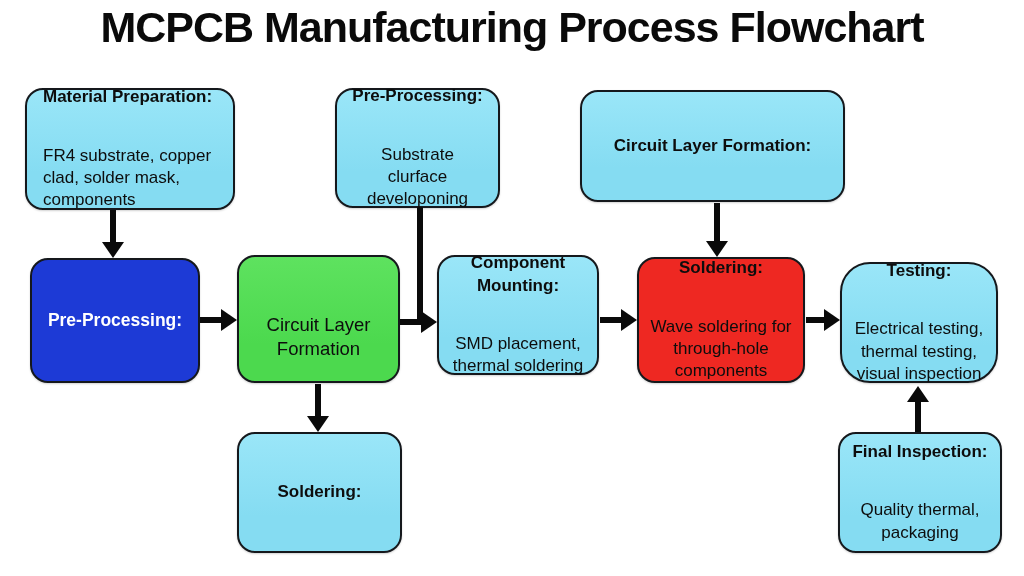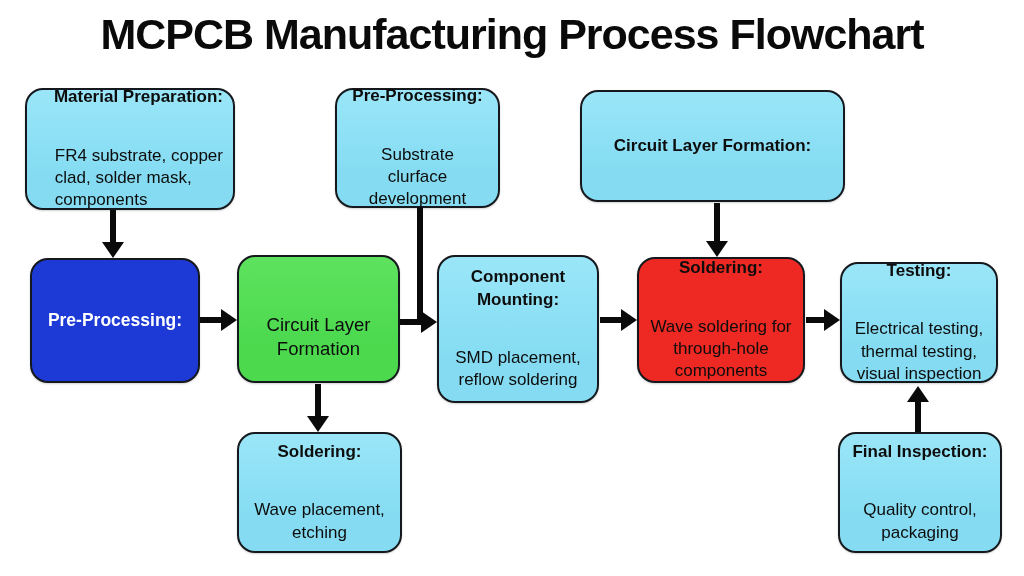--- a/index.html
+++ b/index.html
@@ -5,21 +5,21 @@
   html,body{margin:0;padding:0;}
   body{
     width:1024px;height:576px;position:relative;overflow:hidden;
     background:#ffffff;
     font-family:"Liberation Sans", sans-serif;
     color:#0d0d0d;
   }
   .canvas{position:absolute;inset:0;}
 
   .page-title{
-    position:absolute;left:0;top:10px;width:1024px;
+    position:absolute;left:0;top:3px;width:1024px;
     text-align:center;
     font-size:43px;font-weight:900;letter-spacing:-1px;
     color:#0a0a0a;
   }
 
   .node{
     position:absolute;box-sizing:border-box;
     border:2.5px solid #15181c;border-radius:18px;
     display:flex;flex-direction:column;justify-content:center;
     text-align:center;
@@ -29,28 +29,28 @@
   }
   .node-title{font-weight:bold;white-space:pre-line;}
   .node-body{white-space:pre-line;margin-top:36px;}
 
   .c-lightblue{background:linear-gradient(180deg,var(--light-blue-hi) 0%,var(--light-blue) 70%);}
   .c-blue{background:var(--blue);color:#ffffff;}
   .c-green{background:linear-gradient(180deg,#5ee25f 0%,var(--green) 70%);}
   .c-red{background:var(--red);}
 
   
-  #n-material-prep{left:25px;top:88px;width:210px;height:122px;text-align:left;padding-left:16px;align-items:flex-end;}
+  #n-material-prep{left:25px;top:88px;width:210px;height:122px;text-align:left;padding-left:16px;}
   #n-pre-processing-top{left:335px;top:88px;width:165px;height:120px;}
   #n-circuit-layer-top{left:580px;top:90px;width:265px;height:112px;padding:8px 6px;}
   #n-pre-processing-main{left:30px;top:258px;width:170px;height:125px;font-size:17.5px;}
   #n-circuit-layer-main{left:237px;top:255px;width:163px;height:128px;font-size:18.5px;}
-  #n-component-mounting{left:437px;top:255px;width:162px;height:148px;}
+  #n-component-mounting{left:437px;top:255px;width:162px;height:120px;}
   #n-soldering-main{left:637px;top:257px;width:168px;height:126px;}
-  #n-testing{left:840px;top:262px;width:158px;height:121px;}
+  #n-testing{left:840px;top:262px;width:158px;height:121px;border-radius:30px;}
   #n-soldering-bottom{left:237px;top:432px;width:165px;height:121px;}
   #n-final-inspection{left:838px;top:432px;width:164px;height:121px;}
 
   
   .aline{position:absolute;background:var(--arrow);}
   .ah-down{position:absolute;width:0;height:0;
     border-left:11px solid transparent;border-right:11px solid transparent;
     border-top:16px solid var(--arrow);}
   .ah-up{position:absolute;width:0;height:0;
     border-left:11px solid transparent;border-right:11px solid transparent;
@@ -70,66 +70,64 @@
     <div class="node-title">Material Preparation:</div>
     <div class="node-body">FR4 substrate, copper
 clad, solder mask,
 components</div>
   </div>
 
   <div class="node c-lightblue" id="n-pre-processing-top">
     <div class="node-title">Pre-Processing:</div>
     <div class="node-body">Substrate
 clurface
-development</div>
+developoning</div>
   </div>
 
   <div class="node c-lightblue" id="n-circuit-layer-top">
     <div class="node-title">Circuit Layer Formation:</div>
   </div>
 
   <div class="node c-blue" id="n-pre-processing-main">
     <div class="node-title">Pre-Processing:</div>
   </div>
 
   <div class="node c-green" id="n-circuit-layer-main">
     <div class="node-body">Circuit Layer
 Formation</div>
   </div>
 
   <div class="node c-lightblue" id="n-component-mounting">
     <div class="node-title">Component
 Mounting:</div>
     <div class="node-body">SMD placement,
-reflow soldering</div>
+thermal soldering</div>
   </div>
 
   <div class="node c-red" id="n-soldering-main">
     <div class="node-title">Soldering:</div>
     <div class="node-body">Wave soldering for
 through-hole
 components</div>
   </div>
 
   <div class="node c-lightblue" id="n-testing">
     <div class="node-title">Testing:</div>
     <div class="node-body">Electrical testing,
 thermal testing,
 visual inspection</div>
   </div>
 
   <div class="node c-lightblue" id="n-soldering-bottom">
     <div class="node-title">Soldering:</div>
-    <div class="node-body">Wave placement,
-etching</div>
   </div>
 
   <div class="node c-lightblue" id="n-final-inspection">
     <div class="node-title">Final Inspection:</div>
-    <div class="node-body">Quality control,
+    <div class="node-body">Quality thermal,
 packaging</div>
   </div>
 
   <div>
     <div class="aline" style="left:110px;top:210px;width:6px;height:34px;"></div>
     <div class="ah-down" style="left:102px;top:242px;"></div>
   </div>
 
   <div>
     <div class="aline" style="left:200px;top:317px;width:22px;height:6px;"></div>

